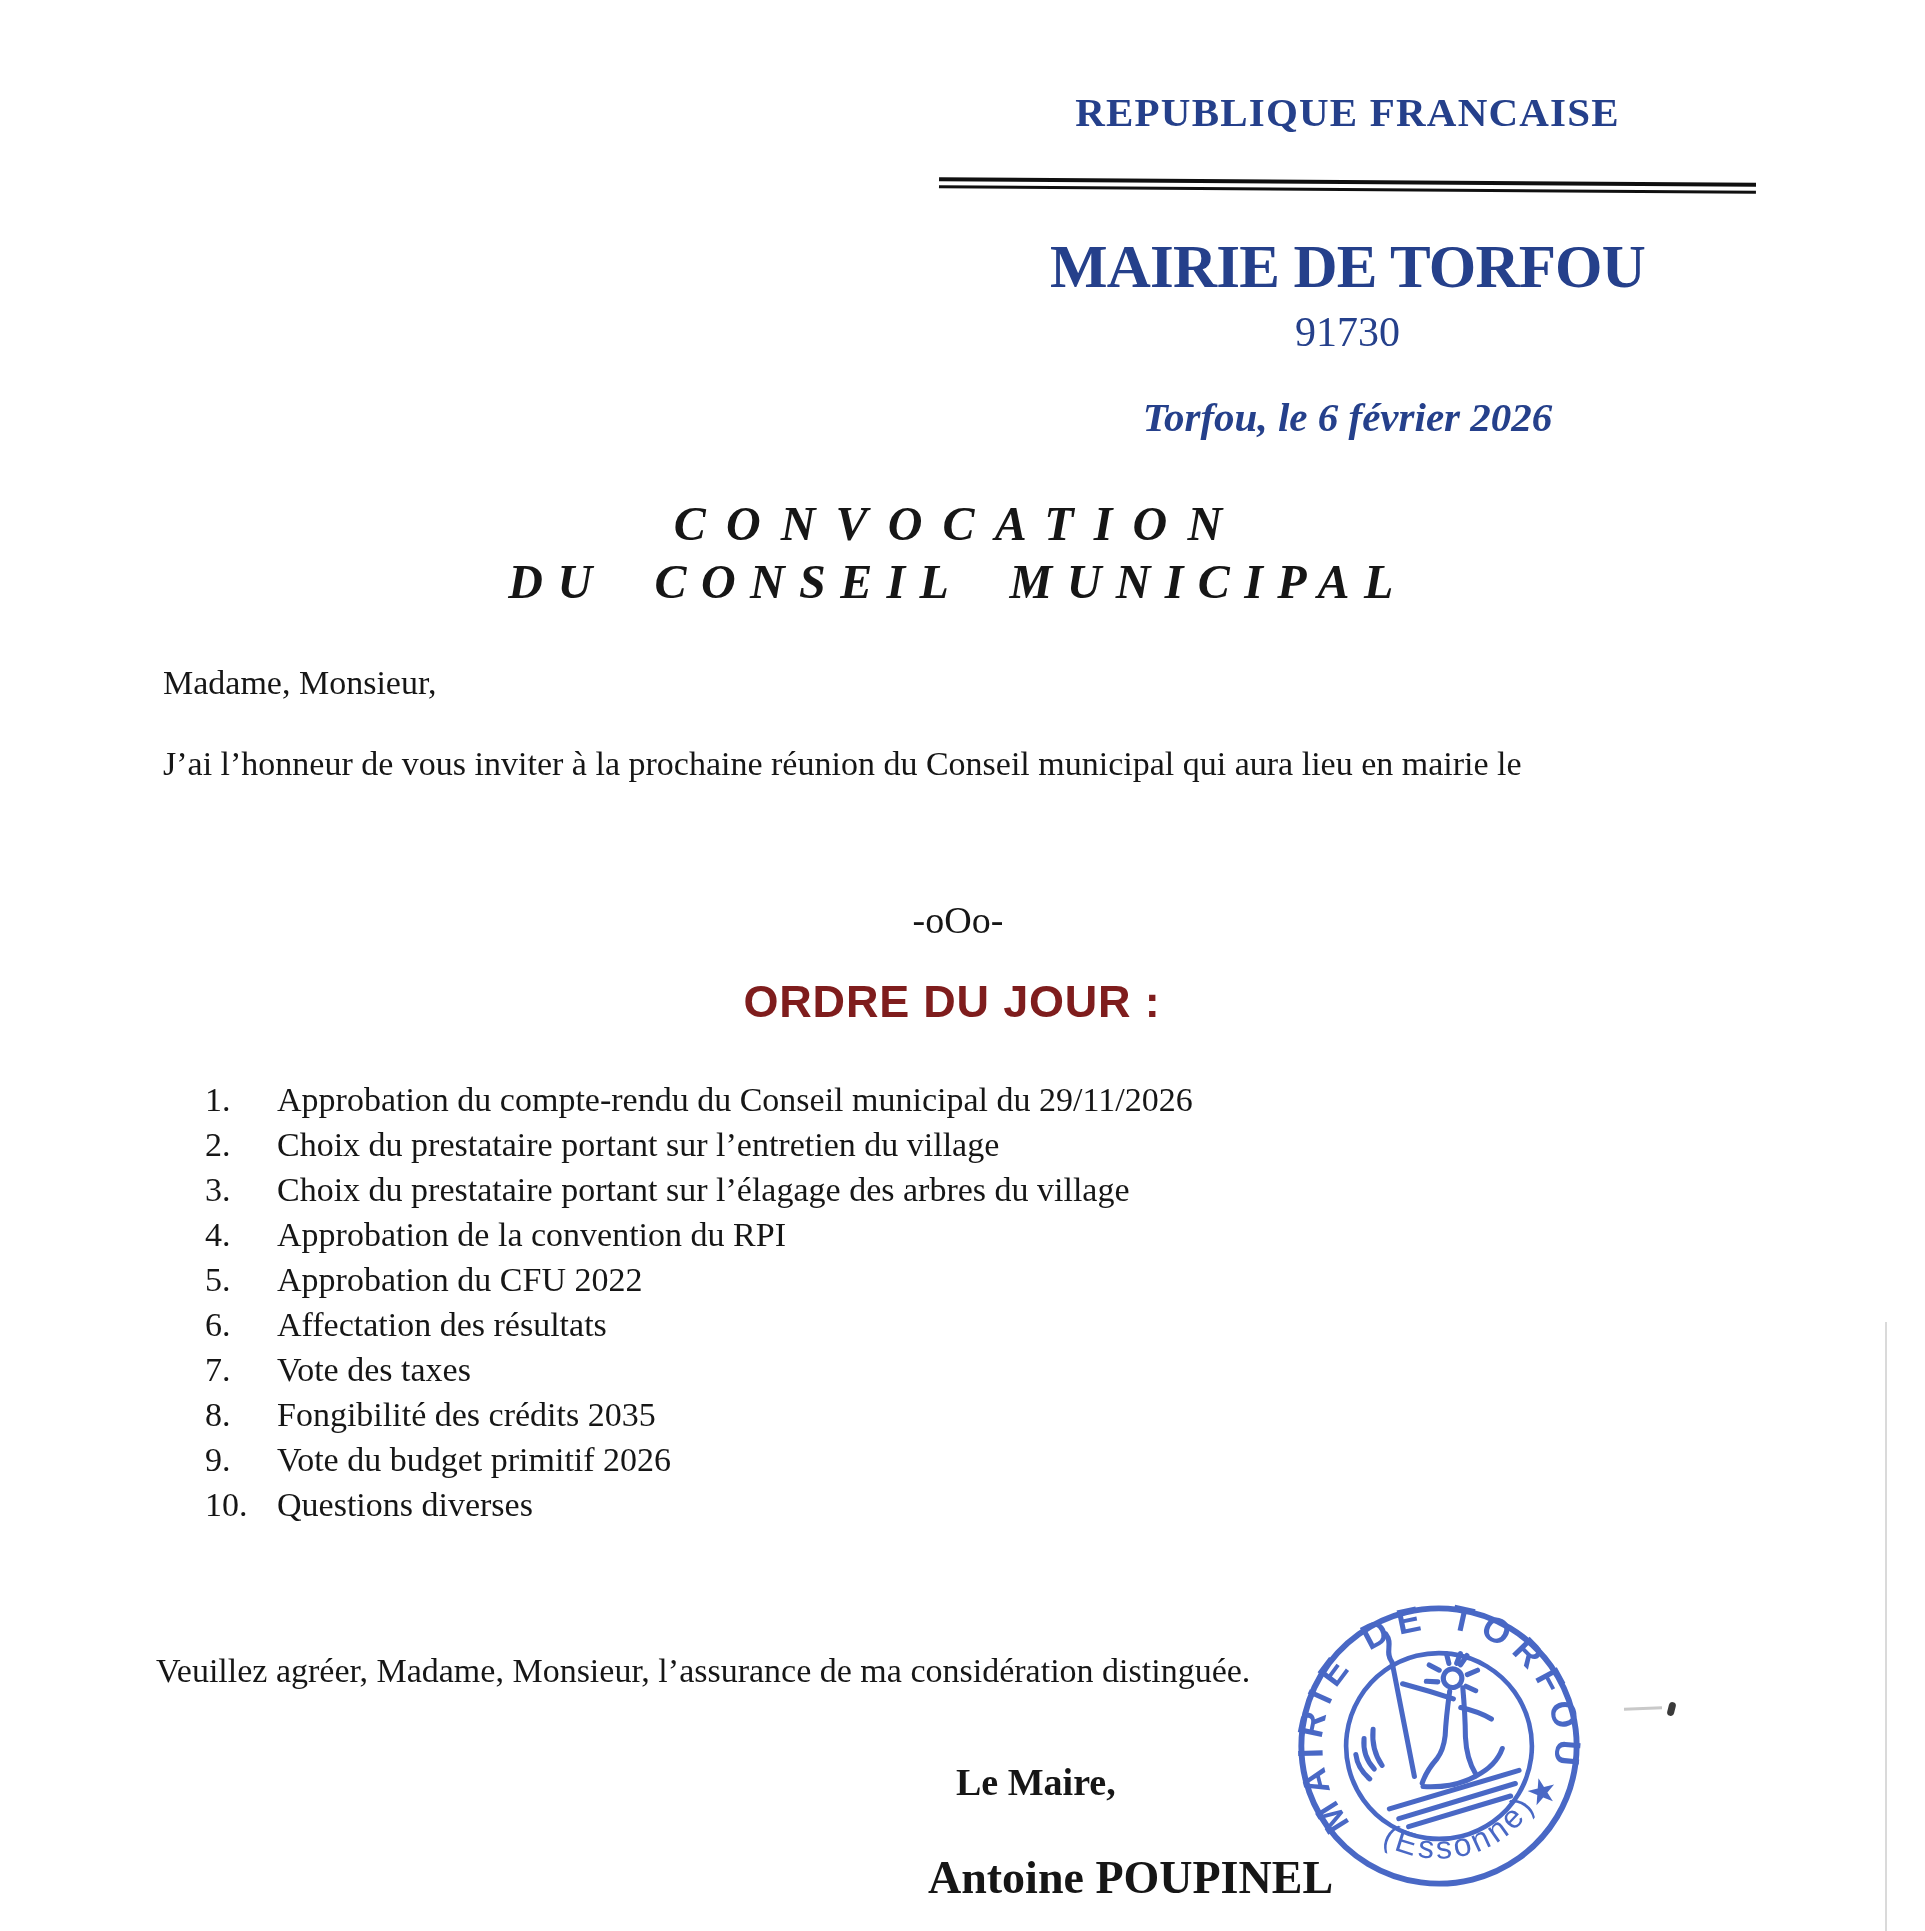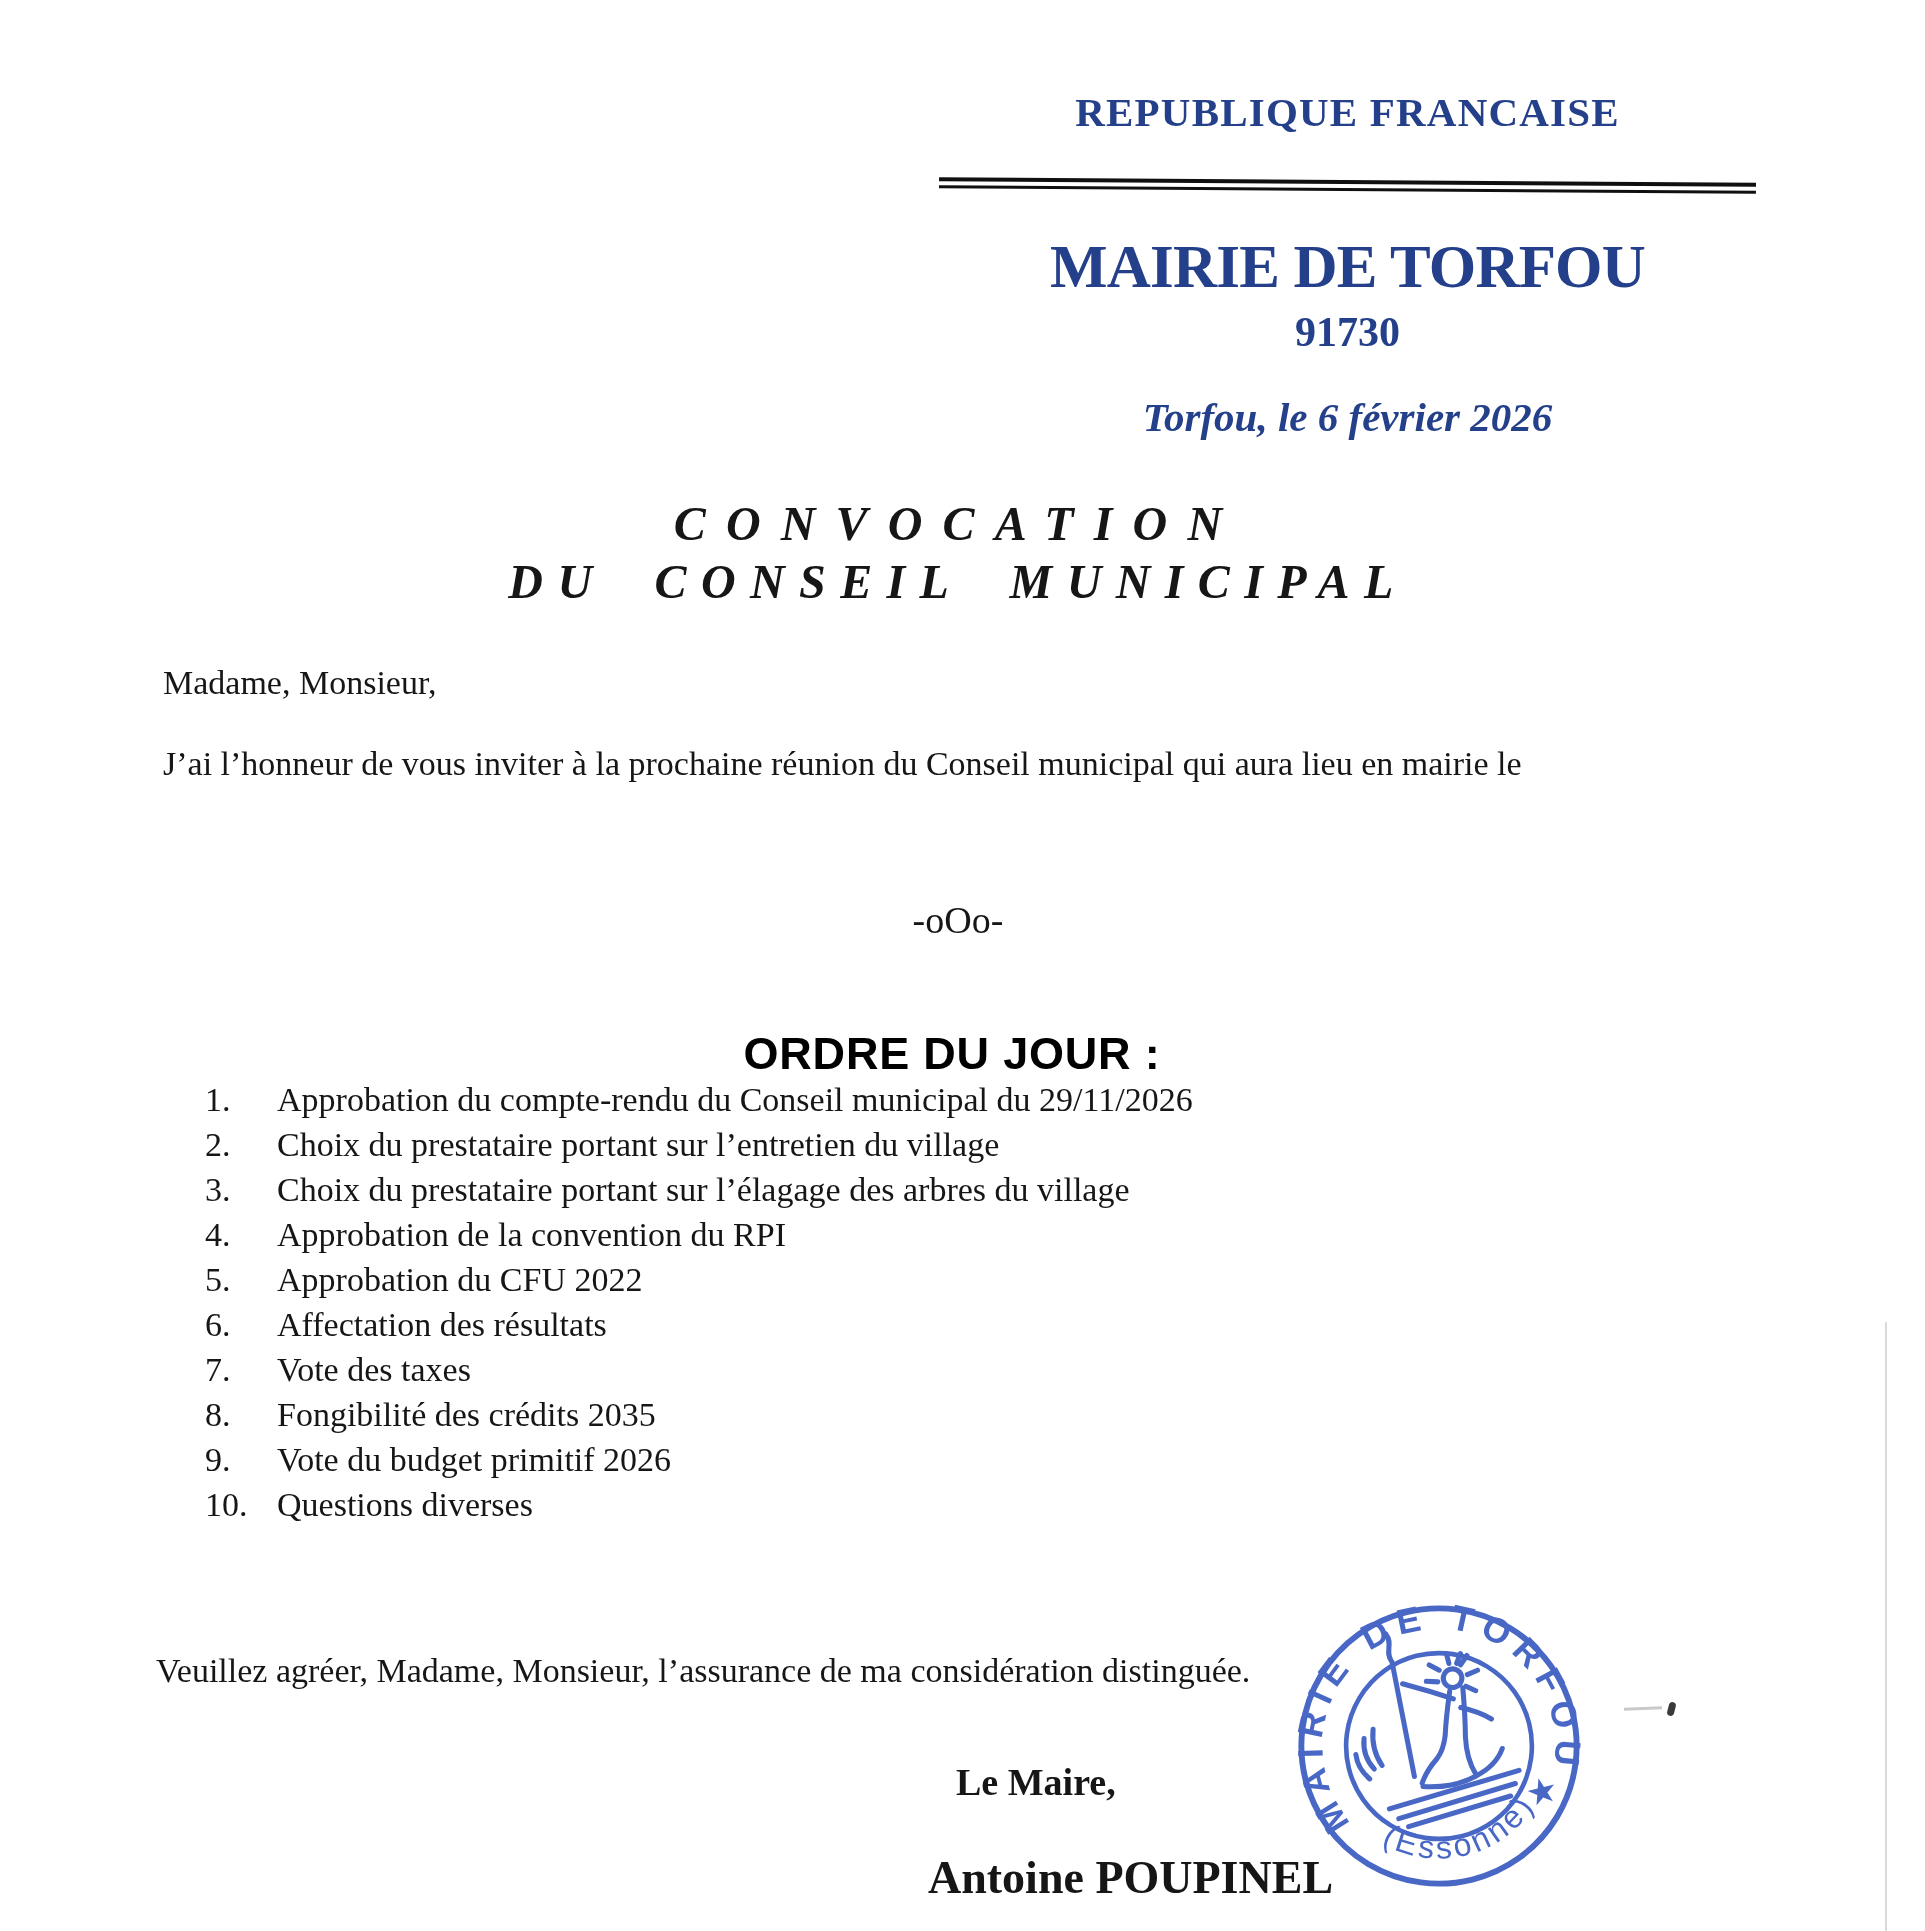--- a/index.html
+++ b/index.html
@@ -9,36 +9,36 @@
   }
   .abs{position:absolute;}
   .navy{color:#25408b;}
   .center{text-align:center;}
   .nowrap{white-space:nowrap;}
 
   .republic{left:939px;top:88px;width:817px;font-size:41px;font-weight:bold;letter-spacing:1.2px;}
   .divider{left:939px;top:180px;width:817px;height:3.9px;
     border-top:4.7px solid #101010;border-bottom:3.9px solid #101010;transform:rotate(0.4deg);}
   .mairie{left:939px;top:232px;width:817px;font-size:61px;font-weight:bold;letter-spacing:-0.8px;}
-  .postal{left:939px;top:308px;width:817px;font-size:42px;font-weight:bold;}
+  .postal{left:939px;top:308px;width:817px;font-size:42px;font-weight:normal;}
   .dateline{left:939px;top:393px;width:817px;font-size:41px;font-weight:bold;font-style:italic;}
 
   .conv1{left:156px;top:496px;width:1604px;font-size:48px;font-weight:bold;font-style:italic;letter-spacing:0.42em;}
   .conv2{left:156px;top:554px;width:1604px;font-size:48px;font-weight:bold;font-style:italic;letter-spacing:0.30em;word-spacing:0.45em;}
 
   .salutation{left:163px;top:656px;font-size:34px;margin-top:8px;}
   .intro{left:163px;top:745px;font-size:34px;}
 
   .meeting{left:156px;top:831px;width:1604px;}
   .meeting span{display:inline-block;font-size:45px;font-weight:bold;
     border-bottom:7px solid #141414;padding:0 6.3px 3.9px 6.3px;}
   .ooo{left:156px;top:898px;width:1604px;font-size:38px;}
 
-  .ordre{left:156px;top:1028px;width:1592px;font-size:45px;font-weight:bold;
-    font-family:"Liberation Sans", sans-serif;color:#000000;letter-spacing:0.8px;text-align:center;}
+  .ordre{left:156px;top:976px;width:1592px;font-size:45px;font-weight:bold;
+    font-family:"Liberation Sans", sans-serif;color:#7f1d1d;letter-spacing:0.8px;text-align:center;}
 
   .agenda{left:205px;top:1081px;width:1486px;}
   .agenda-row{display:flex;height:45px;font-size:34px;}
   .agenda-num{display:inline-block;width:72px;flex:0 0 72px;}
   .agenda-text{white-space:nowrap;}
 
   .closing{left:156px;top:1652px;font-size:34px;}
   .sig-role{left:956px;top:1760px;font-size:38px;font-weight:bold;}
   .sig-name{left:928px;top:1851px;font-size:46px;font-weight:bold;}
 

